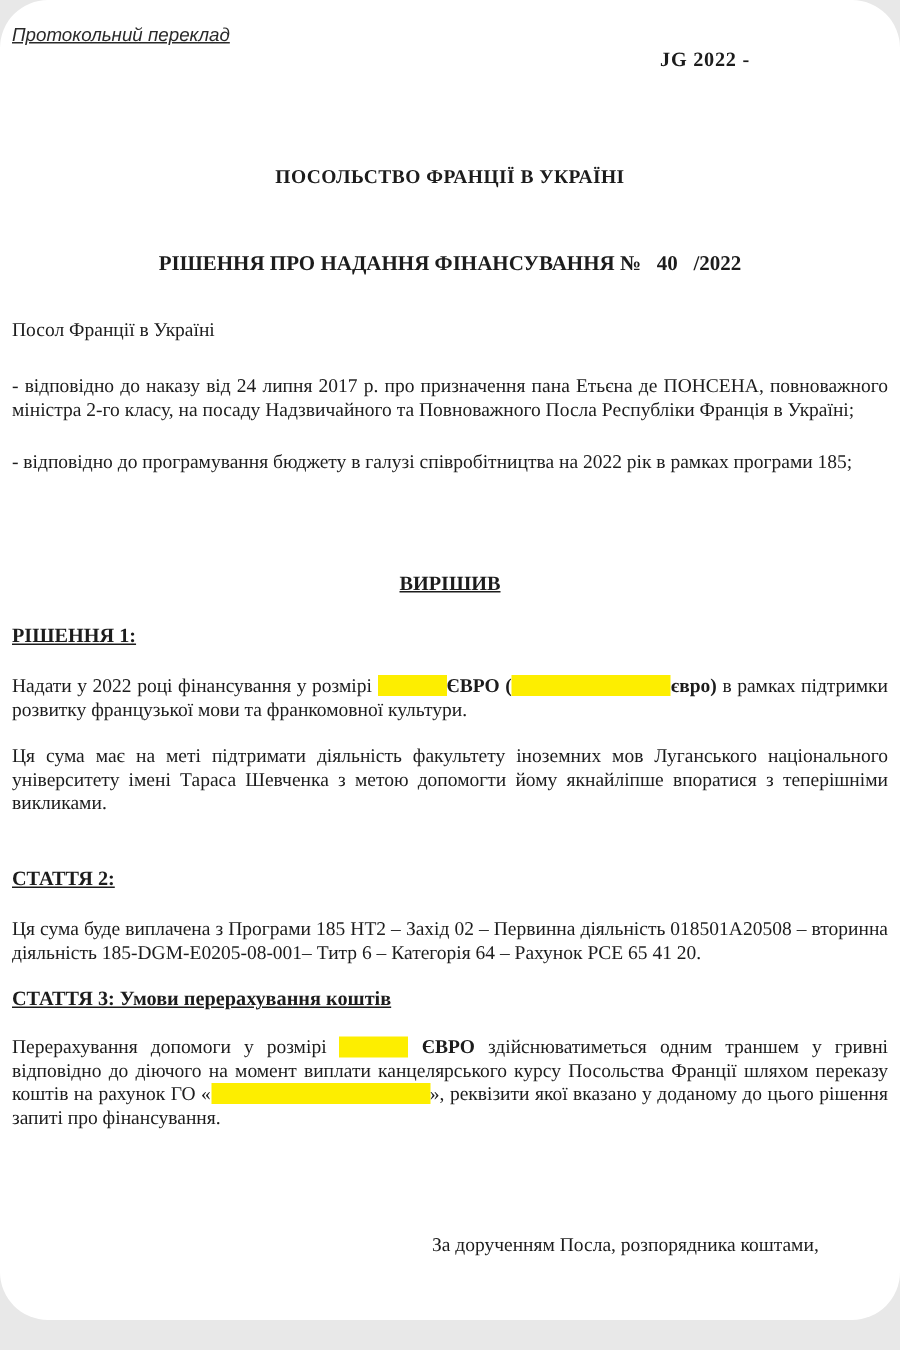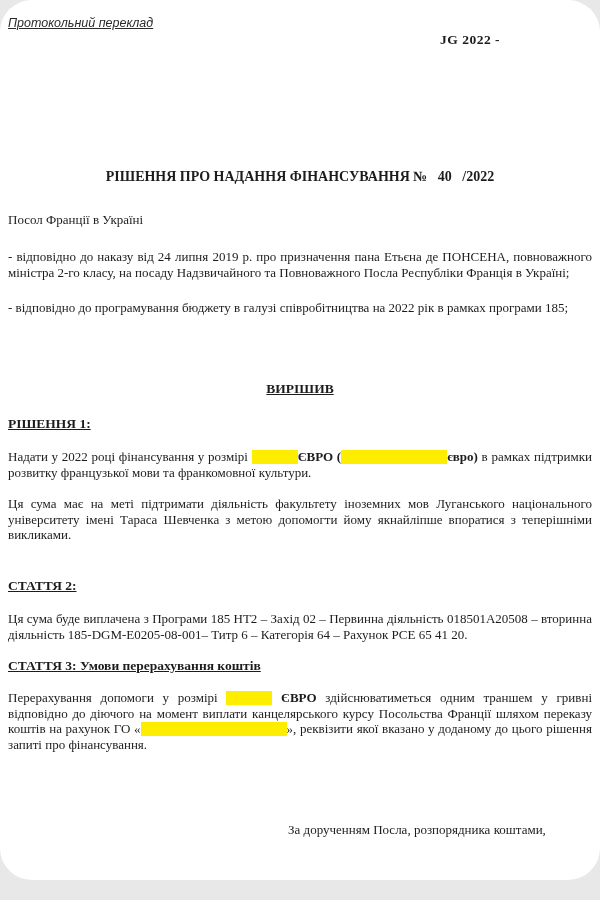--- a/index.html
+++ b/index.html
@@ -59,26 +59,27 @@
 </head>
 <body>
 
 <div class="page">
 
   <div class="abs note" style="left:8px;top:16px;">Протокольний переклад</div>
 
   <div class="abs ref" style="left:440px;top:32px;">JG 2022 -</div>
 
 
+  <div class="abs ctr embassy" style="top:110px;">ПОСОЛЬСТВО ФРАНЦІЇ В УКРАЇНІ</div>
 
   <div class="abs ctr doc-title" style="top:169px;">РІШЕННЯ ПРО НАДАННЯ ФІНАНСУВАННЯ №&nbsp;&nbsp;&nbsp;40&nbsp;&nbsp;&nbsp;/2022</div>
 
   <div class="abs body-col" style="top:212px;">Посол Франції в Україні</div>
 
-  <div class="abs body-col just" style="top:249px;">- відповідно до наказу від 24 липня 2019 р. про призначення пана Етьєна де ПОНСЕНА, повноважного міністра 2-го класу, на посаду Надзвичайного та Повноважного Посла Республіки Франція в Україні;</div>
+  <div class="abs body-col just" style="top:249px;">- відповідно до наказу від 24 липня 2017 р. про призначення пана Етьєна де ПОНСЕНА, повноважного міністра 2-го класу, на посаду Надзвичайного та Повноважного Посла Республіки Франція в Україні;</div>
 
   <div class="abs body-col just" style="top:300px;">- відповідно до програмування бюджету в галузі співробітництва на 2022 рік в рамках програми 185;</div>
 
 
   <div class="abs ctr heading" style="top:381px;">ВИРІШИВ</div>
 
   <div class="abs body-col heading" style="top:416px;">РІШЕННЯ 1:</div>
 
   <div class="abs body-col just" style="top:449px;">
     <span>Надати у 2022 році фінансування у розмірі </span><span class="hl" style="width:46px;"></span><span class="bold">ЄВРО (</span><span class="hl" style="width:106px;"></span><span class="bold">євро)</span><span> в рамках підтримки розвитку французької мови та франкомовної культури.</span>

